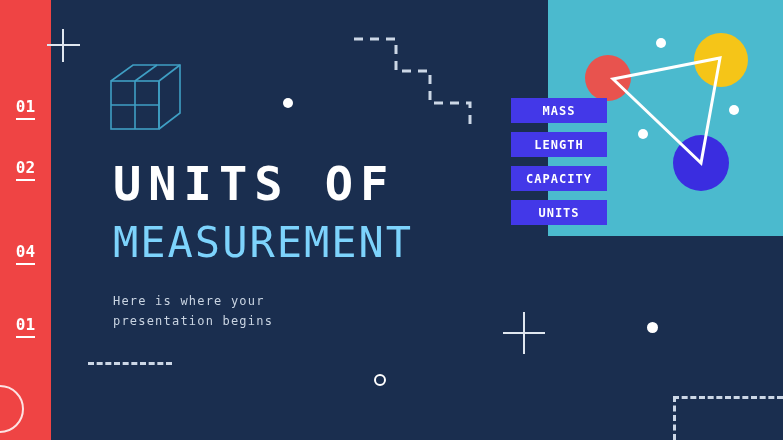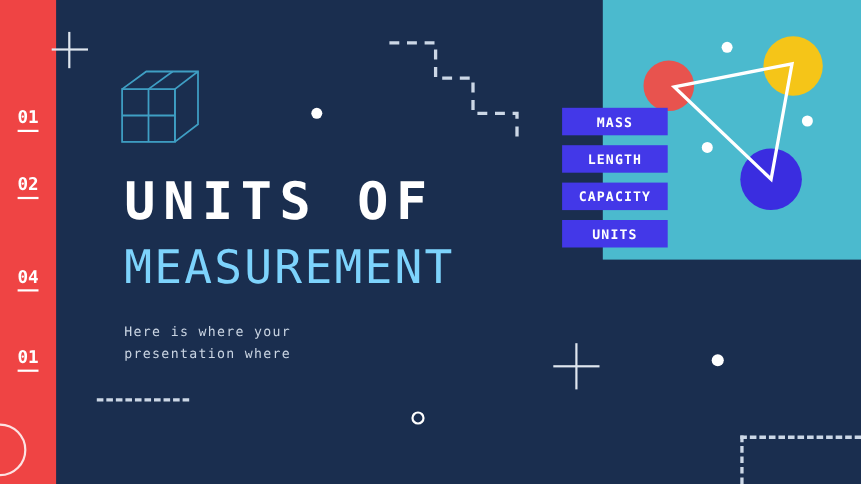--- a/index.html
+++ b/index.html
@@ -215,21 +215,21 @@
   <div class="dot" style="left:647px; top:322px; width:11px; height:11px;"></div>
   <div class="ring" style="left:374px; top:374px; width:12px; height:12px;"></div>
 
   <div class="dash-line" style="left:88px; top:362px; width:84px;"></div>
   <div class="corner-bracket" style="left:673px; top:396px; width:110px; height:44px;"></div>
 
   <div class="title-line1">UNITS OF</div>
   <div class="title-line2">MEASUREMENT</div>
   <div class="subtitle">
       <div>Here is where your</div>
-      <div>presentation where</div>
+      <div>presentation begins</div>
     </div>
 
   <div class="sidebar">
     <div class="nav-num" style="top:97px"><span>01</span></div>
     <div class="nav-num" style="top:158px"><span>02</span></div>
     <div class="nav-num" style="top:242px"><span>04</span></div>
     <div class="nav-num" style="top:315px"><span>01</span></div>
     <div class="sidebar-circle"></div>
   </div>
 

